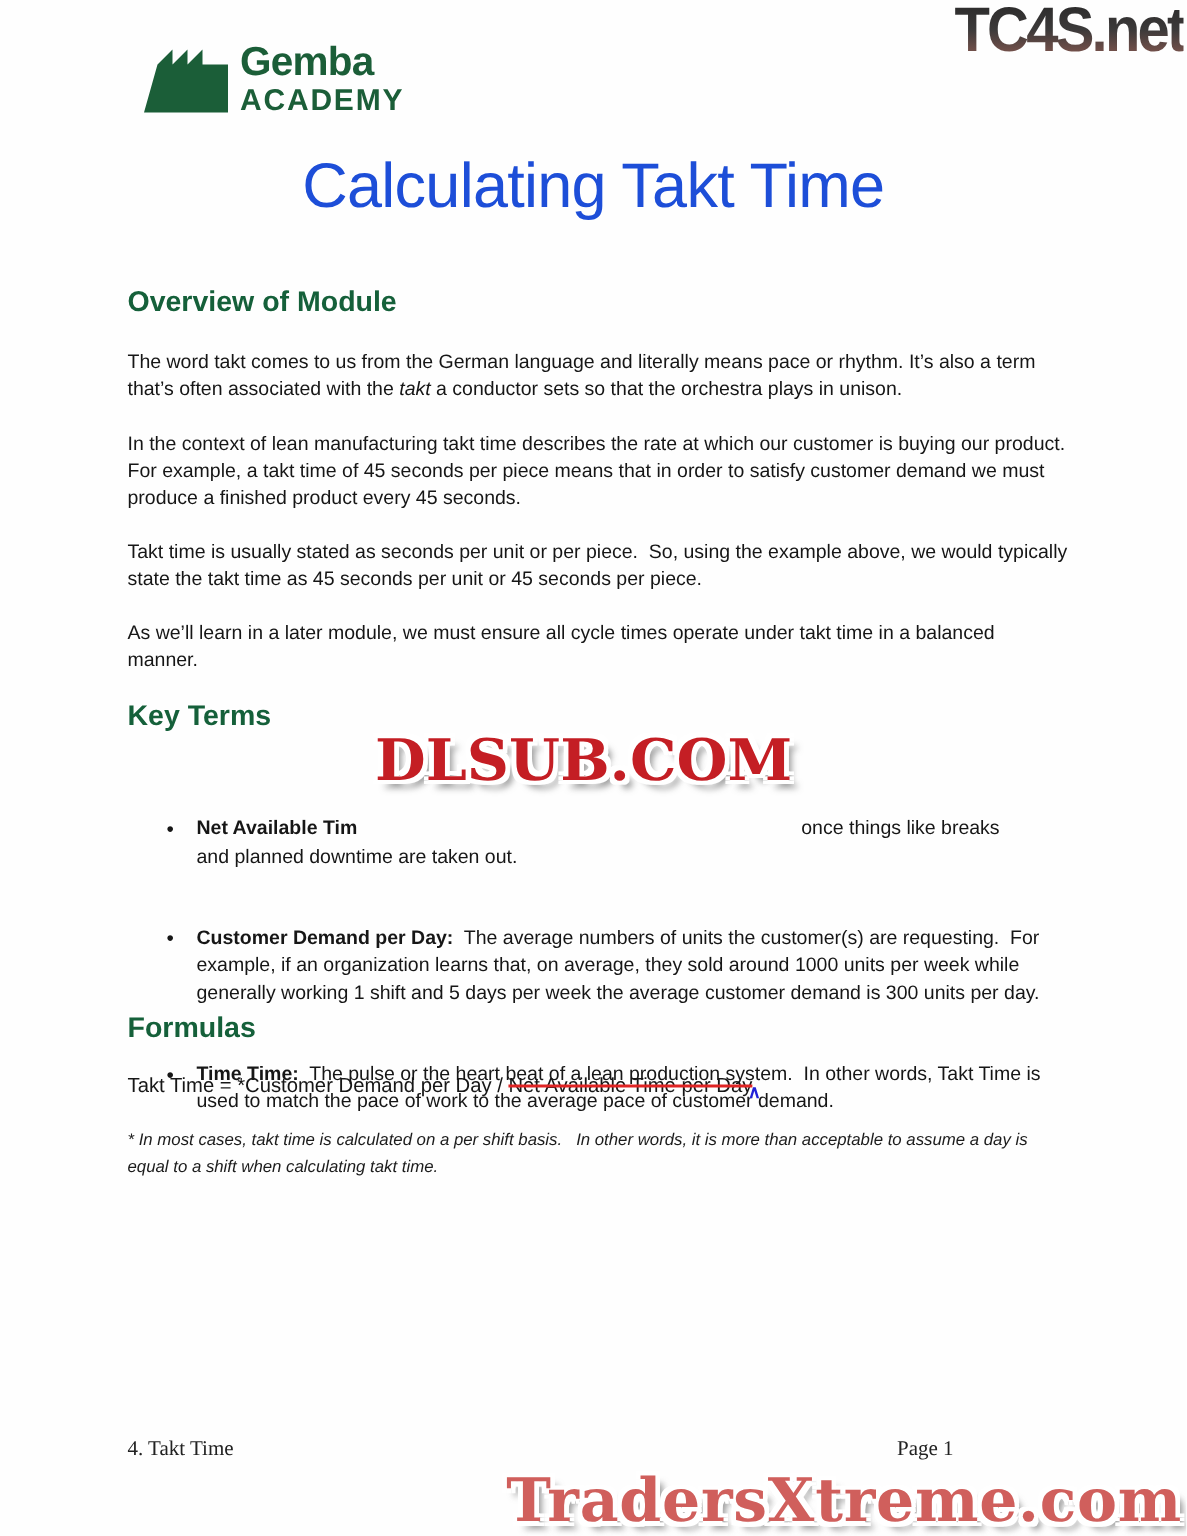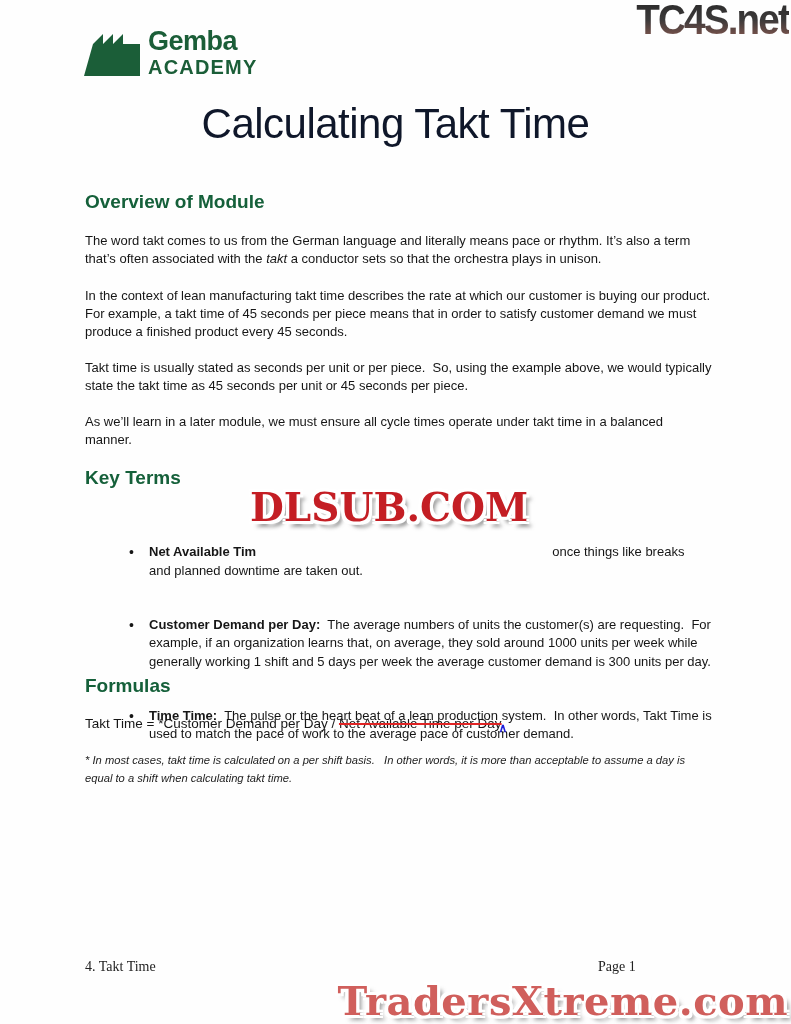--- a/index.html
+++ b/index.html
@@ -5,21 +5,21 @@
   html,body{margin:0;padding:0;background:#ffffff;}
   .page{
     position:relative;
     width:791px;height:1024px;
     background:#fefefe;
     overflow:hidden;
     font-family:"Liberation Sans",sans-serif;
     color:#161616;
   }
   
-  .logo{position:absolute;left:84px;top:28px;display:flex;align-items:flex-end;gap:6px;}
+  .logo{position:absolute;left:96px;top:28px;display:flex;align-items:center;gap:6px;}
   .logo svg{display:block;}
   .logo-text{line-height:1;}
   .logo-name{font-size:27px;font-weight:bold;color:#1b5e38;letter-spacing:-0.5px;}
   .logo-sub{font-size:20px;font-weight:bold;color:#1b5e38;letter-spacing:1.2px;margin-top:2px;}
   
   .wm-tc4s{
     position:absolute;top:-4px;right:2px;
     font-family:"Liberation Sans",sans-serif;
     font-weight:bold;font-size:42px;letter-spacing:-2px;
     transform:scaleX(0.92);transform-origin:right top;
@@ -45,41 +45,41 @@
     color:#d05f5c;
     text-shadow:
       -3px -3px 0 #fff, 3px -3px 0 #fff, -3px 3px 0 #fff, 3px 3px 0 #fff,
       0 -3px 0 #fff, 0 3px 0 #fff, -3px 0 0 #fff, 3px 0 0 #fff,
       5px 5px 4px rgba(90,90,90,0.6);
     z-index:5;
   }
   
   .doc-title{
     position:absolute;left:0;top:100px;width:791px;
-    text-align:center;font-size:42px;letter-spacing:-0.5px;color:#0f172a;
+    text-align:center;font-size:42px;letter-spacing:-0.5px;color:#1d4ed8;
   }
   .green-h{
     position:absolute;left:85px;
     font-size:19px;font-weight:bold;color:#15603a;letter-spacing:0px;
   }
   .h-overview{top:191px;}
   .h-keyterms{top:467px;}
   .h-formulas{top:675px;}
   .para{
     position:absolute;left:85px;width:628px;
     font-size:13px;line-height:18.2px;color:#161616;
     white-space:pre-wrap;
   }
   .p1{top:232px;}
   .p2{top:287px;}
   .p3{top:359px;}
   .p4{top:413px;}
   .italic{font-style:italic;}
   
-  .bullets{position:absolute;left:103px;top:507px;width:628px;
+  .bullets{position:absolute;left:85px;top:507px;width:628px;
     margin:0;padding:0;list-style:none;
     font-size:13px;line-height:18.2px;white-space:pre-wrap;}
   .bullets li{position:relative;padding-left:46px;margin:0;}
   .bullets li::before{
     content:"\2022";position:absolute;left:26px;top:0;
     font-size:14px;color:#161616;
   }
   .bullets b{font-weight:bold;}
   .wm-gap{display:inline-block;width:296px;}
   

